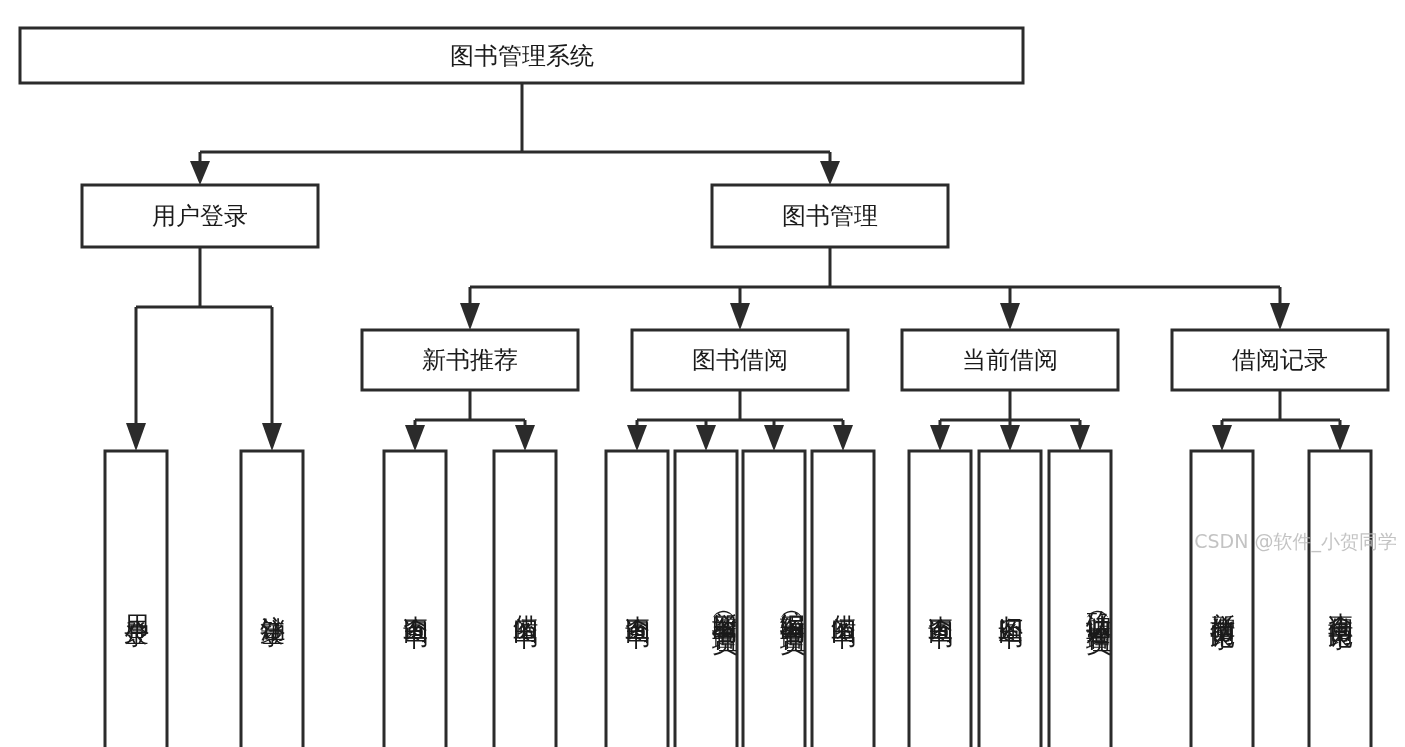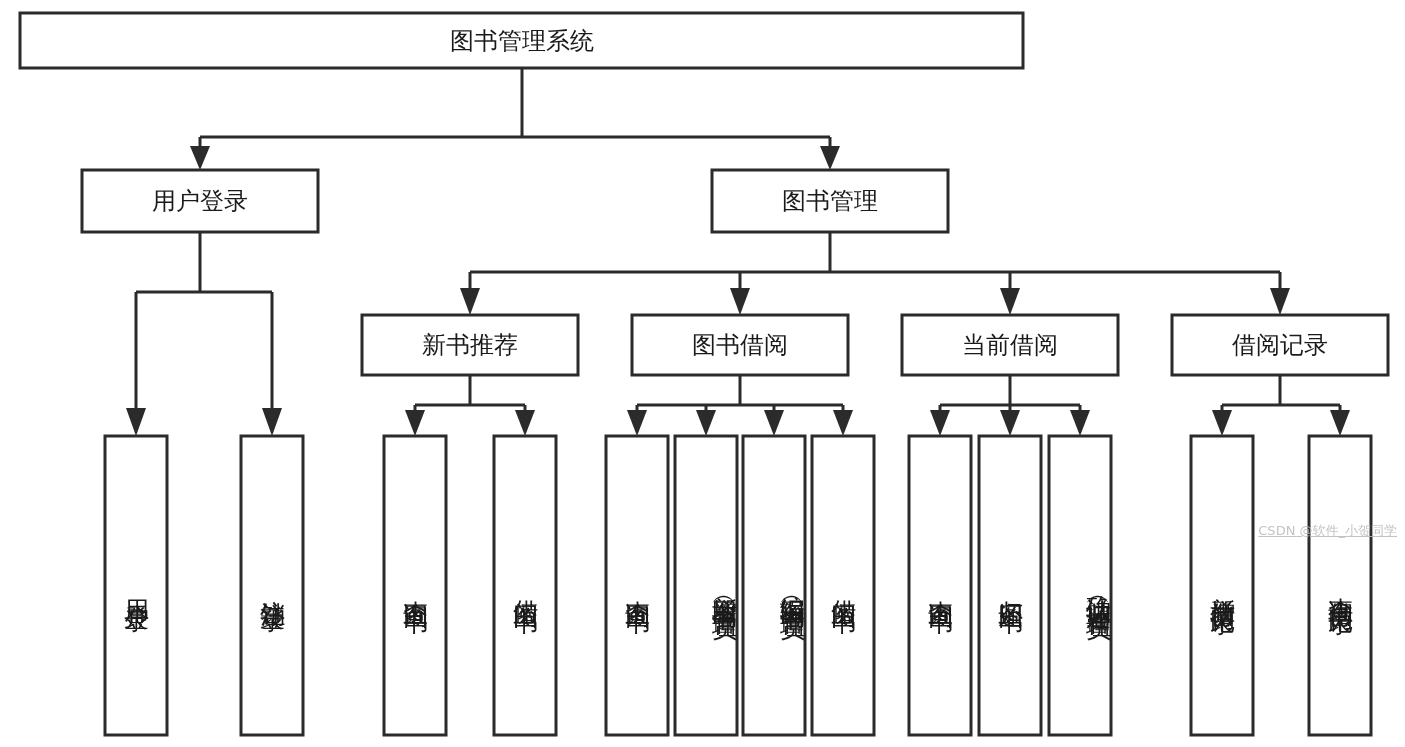--- a/index.html
+++ b/index.html
@@ -12,20 +12,21 @@
     width: 1405px;
     height: 747px;
     font-family: "DejaVu Sans", "Liberation Sans", sans-serif;
     overflow: hidden;
     position: relative;
   }
   #diagram-root {
     position: relative;
     width: 1405px;
     height: 544px;
+    margin-top: 15px;
   }
   svg.flow {
     display: block;
     width: 1405px;
     height: 747px;
   }
   
   .node-rect {
     fill: #ffffff;
     stroke: #2b2b2b;
@@ -74,26 +75,25 @@
     white-space: nowrap;
     display: flex;
     align-items: center;
     justify-content: center;
   }
   .watermark {
     position: absolute;
     right: 8px;
     bottom: 4px;
     font-family: "DejaVu Sans", "Liberation Sans", sans-serif;
-    font-size: 13px;
+    font-size: 19px;
     color: #b9b9b9;
     opacity: 0.85;
     white-space: nowrap;
     pointer-events: none;
-    text-decoration: underline;
   }
 </style>
 </head>
 <body>
 
 <div id="diagram-root">
 
   <svg class="flow" viewBox="0 0 1405 747" xmlns="http://www.w3.org/2000/svg">
 
     <g>

